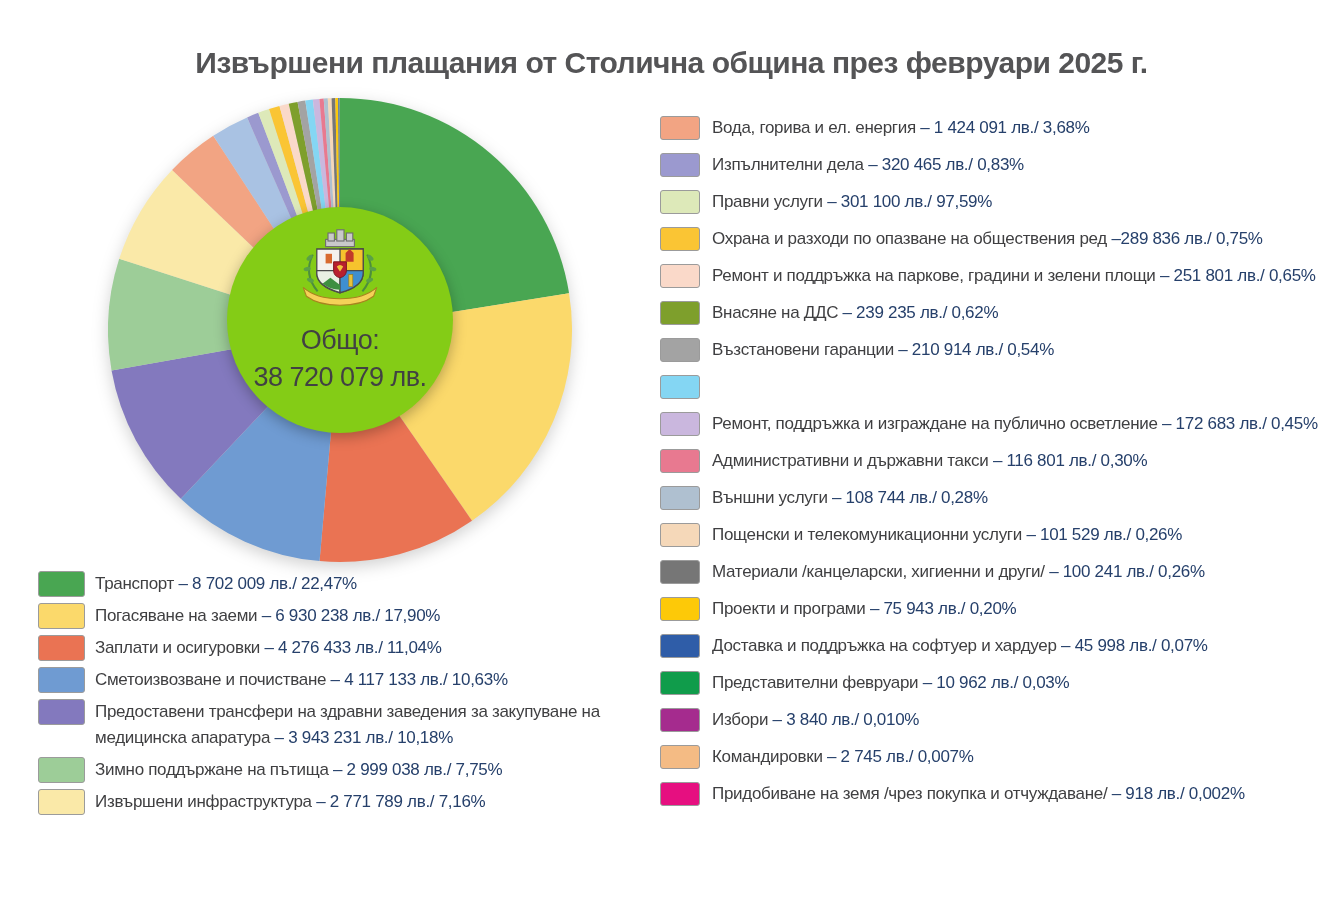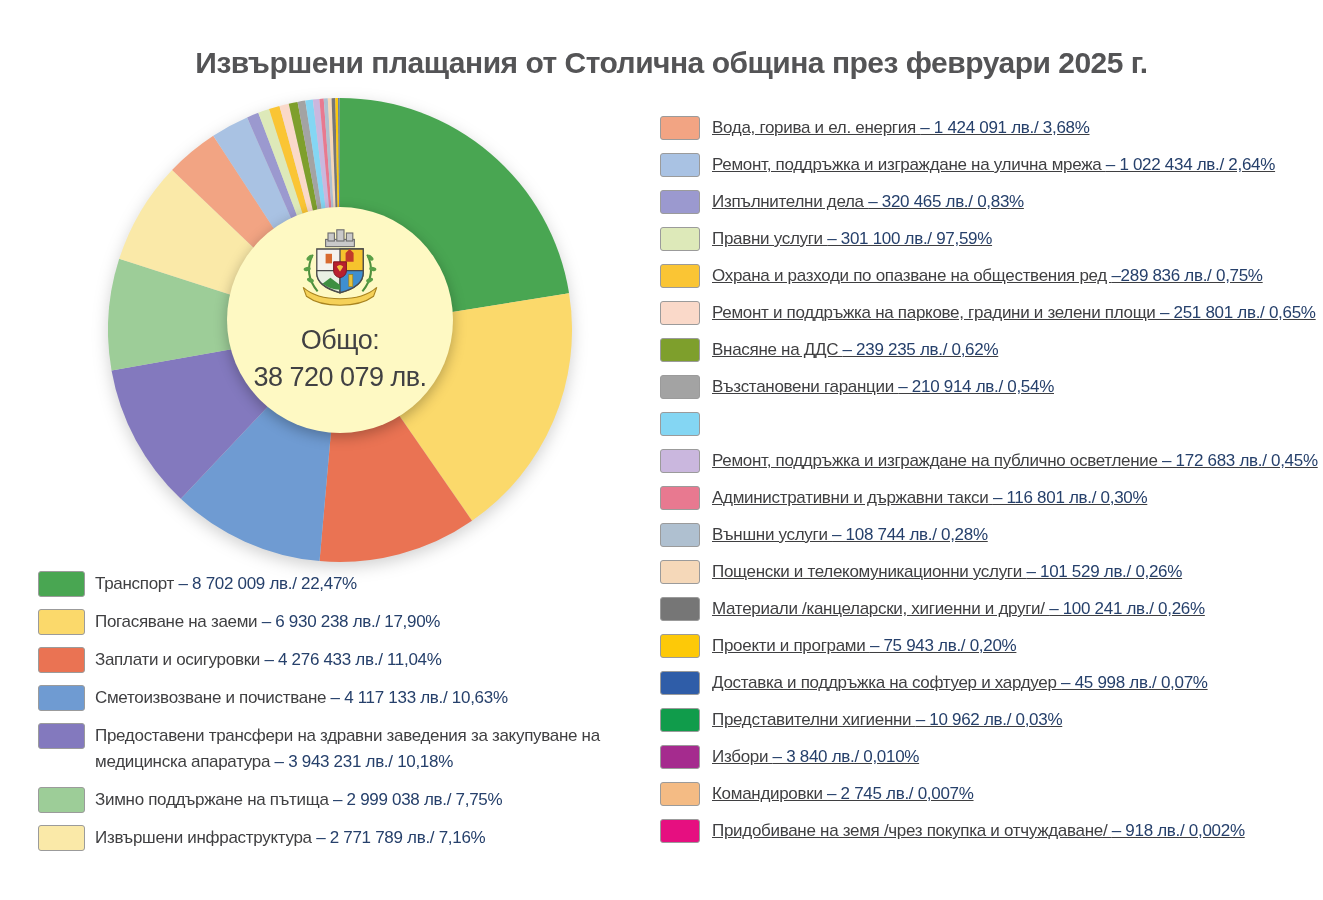--- a/index.html
+++ b/index.html
@@ -13,42 +13,42 @@
   .title{
     position:absolute;left:0;top:36px;width:100%;
     margin:10px;text-align:center;
     font-size:30px;font-weight:bold;letter-spacing:-0.5px;
     color:#545456;
   }
   .donut-wrap{position:absolute;left:104px;top:94px;width:472px;height:472px;}
   .donut-svg{position:absolute;left:0;top:0;filter:drop-shadow(0 5px 8px rgba(0,0,0,0.18));}
   .center-disc{
     position:absolute;left:123px;top:113px;width:226px;height:226px;
-    background:#fef9c3;border-radius:50%;
+    background:#84cc16;border-radius:50%;
     box-shadow:0 4px 14px rgba(0,0,0,0.28);
     display:flex;flex-direction:column;align-items:center;
   }
   .coa{margin-top:22px;}
   .c-label{margin-top:8px;font-size:27px;color:#414143;letter-spacing:-0.5px;}
   .c-total{margin-top:6px;font-size:27px;color:#414143;letter-spacing:-0.5px;white-space:nowrap;}
   .legend{position:absolute;display:flex;flex-direction:column;}
-  .legend-left{left:38px;top:571px;width:580px;gap:12px;}
+  .legend-left{left:38px;top:571px;width:580px;gap:6px;}
   .legend-right{left:660px;top:116px;width:650px;gap:13px;}
   .legend-item{display:flex;align-items:flex-start;}
   .legend-left .legend-item{gap:10px;}
   .legend-right .legend-item{gap:12px;}
   .swatch{
     display:inline-block;flex-shrink:0;
     border:1.5px solid #9b9b9b;border-radius:3px;box-sizing:border-box;
   }
   .legend-left .swatch{width:47px;height:26px;}
   .legend-right .swatch{width:40px;height:24px;margin-top:0px;}
   .l-text{font-size:17px;letter-spacing:-0.3px;color:#3f3f41;}
   .legend-left .l-text{line-height:26px;max-width:520px;}
-  .legend-right .l-text{line-height:24px;white-space:nowrap;text-decoration:underline;}
+  .legend-right .l-text{line-height:24px;white-space:nowrap;}
   .l-name{color:#3f3f41;}
   .l-val{color:#26406b;}
 </style>
 </head>
 <body>
 
 <div class="page">
 
   <h1 class="title">Извършени плащания от Столична община през февруари 2025 г.</h1>
 
@@ -160,24 +160,20 @@
     <span class="swatch" style="background: rgb(250, 233, 168);"></span>
     <span class="l-text"><span class="l-name">Извършени инфраструктура </span><span class="l-val">– 2 771 789 лв./ 7,16%</span></span>
   </div>
 </div>
   <div class="legend legend-right">
   <div class="legend-item">
     <span class="swatch" style="background: rgb(242, 164, 131);"></span>
     <span class="l-text"><span class="l-name">Вода, горива и ел. енергия </span><span class="l-val">– 1 424 091 лв./ 3,68%</span></span>
   </div>
 
-  <div class="legend-item">
-    <span class="swatch" style="background: rgb(169, 194, 227);"></span>
-    <span class="l-text"><span class="l-name">Ремонт, поддръжка и изграждане на улична мрежа </span><span class="l-val">– 1 022 434 лв./ 2,64%</span></span>
-  </div>
 
   <div class="legend-item">
     <span class="swatch" style="background: rgb(155, 153, 207);"></span>
     <span class="l-text"><span class="l-name">Изпълнителни дела </span><span class="l-val">– 320 465 лв./ 0,83%</span></span>
   </div>
 
   <div class="legend-item">
     <span class="swatch" style="background: rgb(221, 233, 185);"></span>
     <span class="l-text"><span class="l-name">Правни услуги </span><span class="l-val">– 301 100 лв./ 97,59%</span></span>
   </div>
@@ -236,21 +232,21 @@
     <span class="l-text"><span class="l-name">Проекти и програми </span><span class="l-val">– 75 943 лв./ 0,20%</span></span>
   </div>
 
   <div class="legend-item">
     <span class="swatch" style="background: rgb(47, 93, 168);"></span>
     <span class="l-text"><span class="l-name">Доставка и поддръжка на софтуер и хардуер </span><span class="l-val">– 45 998 лв./ 0,07%</span></span>
   </div>
 
   <div class="legend-item">
     <span class="swatch" style="background: rgb(16, 156, 75);"></span>
-    <span class="l-text"><span class="l-name">Представителни хигиенни </span><span class="l-val">– 10 962 лв./ 0,03%</span></span>
+    <span class="l-text"><span class="l-name">Представителни февруари </span><span class="l-val">– 10 962 лв./ 0,03%</span></span>
   </div>
 
   <div class="legend-item">
     <span class="swatch" style="background: rgb(165, 43, 142);"></span>
     <span class="l-text"><span class="l-name">Избори </span><span class="l-val">– 3 840 лв./ 0,010%</span></span>
   </div>
 
   <div class="legend-item">
     <span class="swatch" style="background: rgb(244, 187, 132);"></span>
     <span class="l-text"><span class="l-name">Командировки </span><span class="l-val">– 2 745 лв./ 0,007%</span></span>

